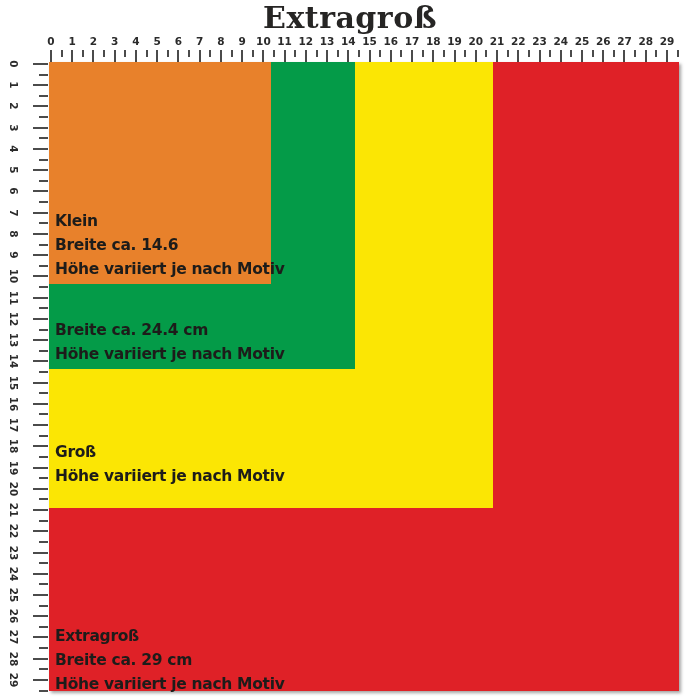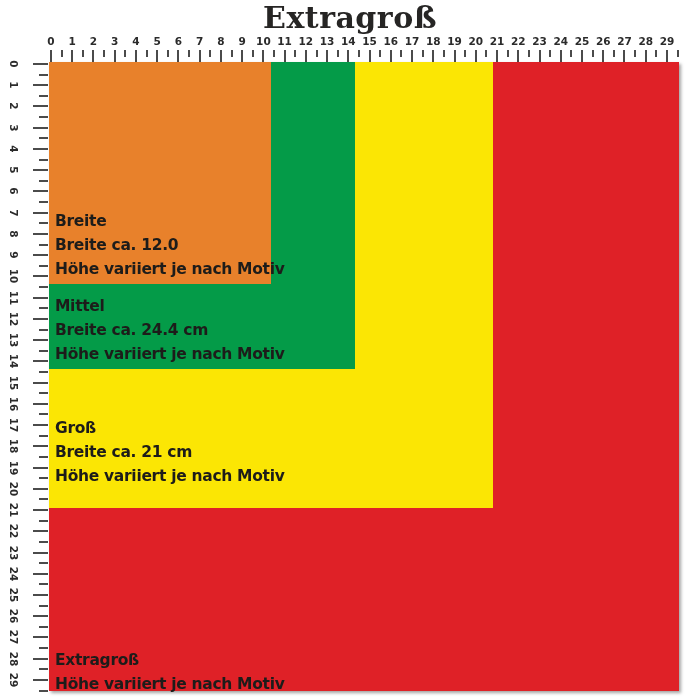--- a/index.html
+++ b/index.html
@@ -219,32 +219,31 @@
       <div class="tick h" style="left: 33px; top: 678.96px; width: 15px;"></div>
       <div class="tick h" style="left: 39px; top: 689.58px; width: 9px;"></div>
     </div>
 
   <div class="square shadowed" style="width: 630px; height: 629px; background-color: rgb(223, 33, 39);"></div>
   <div class="square" style="width: 444px; height: 446px; background-color: rgb(251, 230, 4);"></div>
   <div class="square" style="width: 306px; height: 307px; background-color: rgb(4, 155, 72);"></div>
   <div class="square" style="width: 222px; height: 222px; background-color: rgb(232, 129, 43);"></div>
 
   <div class="size-label" style="bottom:419px;">
-    <div>Breite</div>
-    <div>Breite ca. 12.0</div>
+    <div>Klein</div>
+    <div>Breite ca. 14.6</div>
     <div>Höhe variiert je nach Motiv</div>
   </div>
   <div class="size-label" style="bottom:334px;">
-    <div>Mittel</div>
     <div>Breite ca. 24.4 cm</div>
     <div>Höhe variiert je nach Motiv</div>
   </div>
   <div class="size-label" style="bottom:212px;">
     <div>Groß</div>
-    <div>Breite ca. 21 cm</div>
     <div>Höhe variiert je nach Motiv</div>
   </div>
   <div class="size-label" style="bottom:4px;">
     <div>Extragroß</div>
+    <div>Breite ca. 29 cm</div>
     <div>Höhe variiert je nach Motiv</div>
   </div>
 
 </div>
 
 </body></html>

